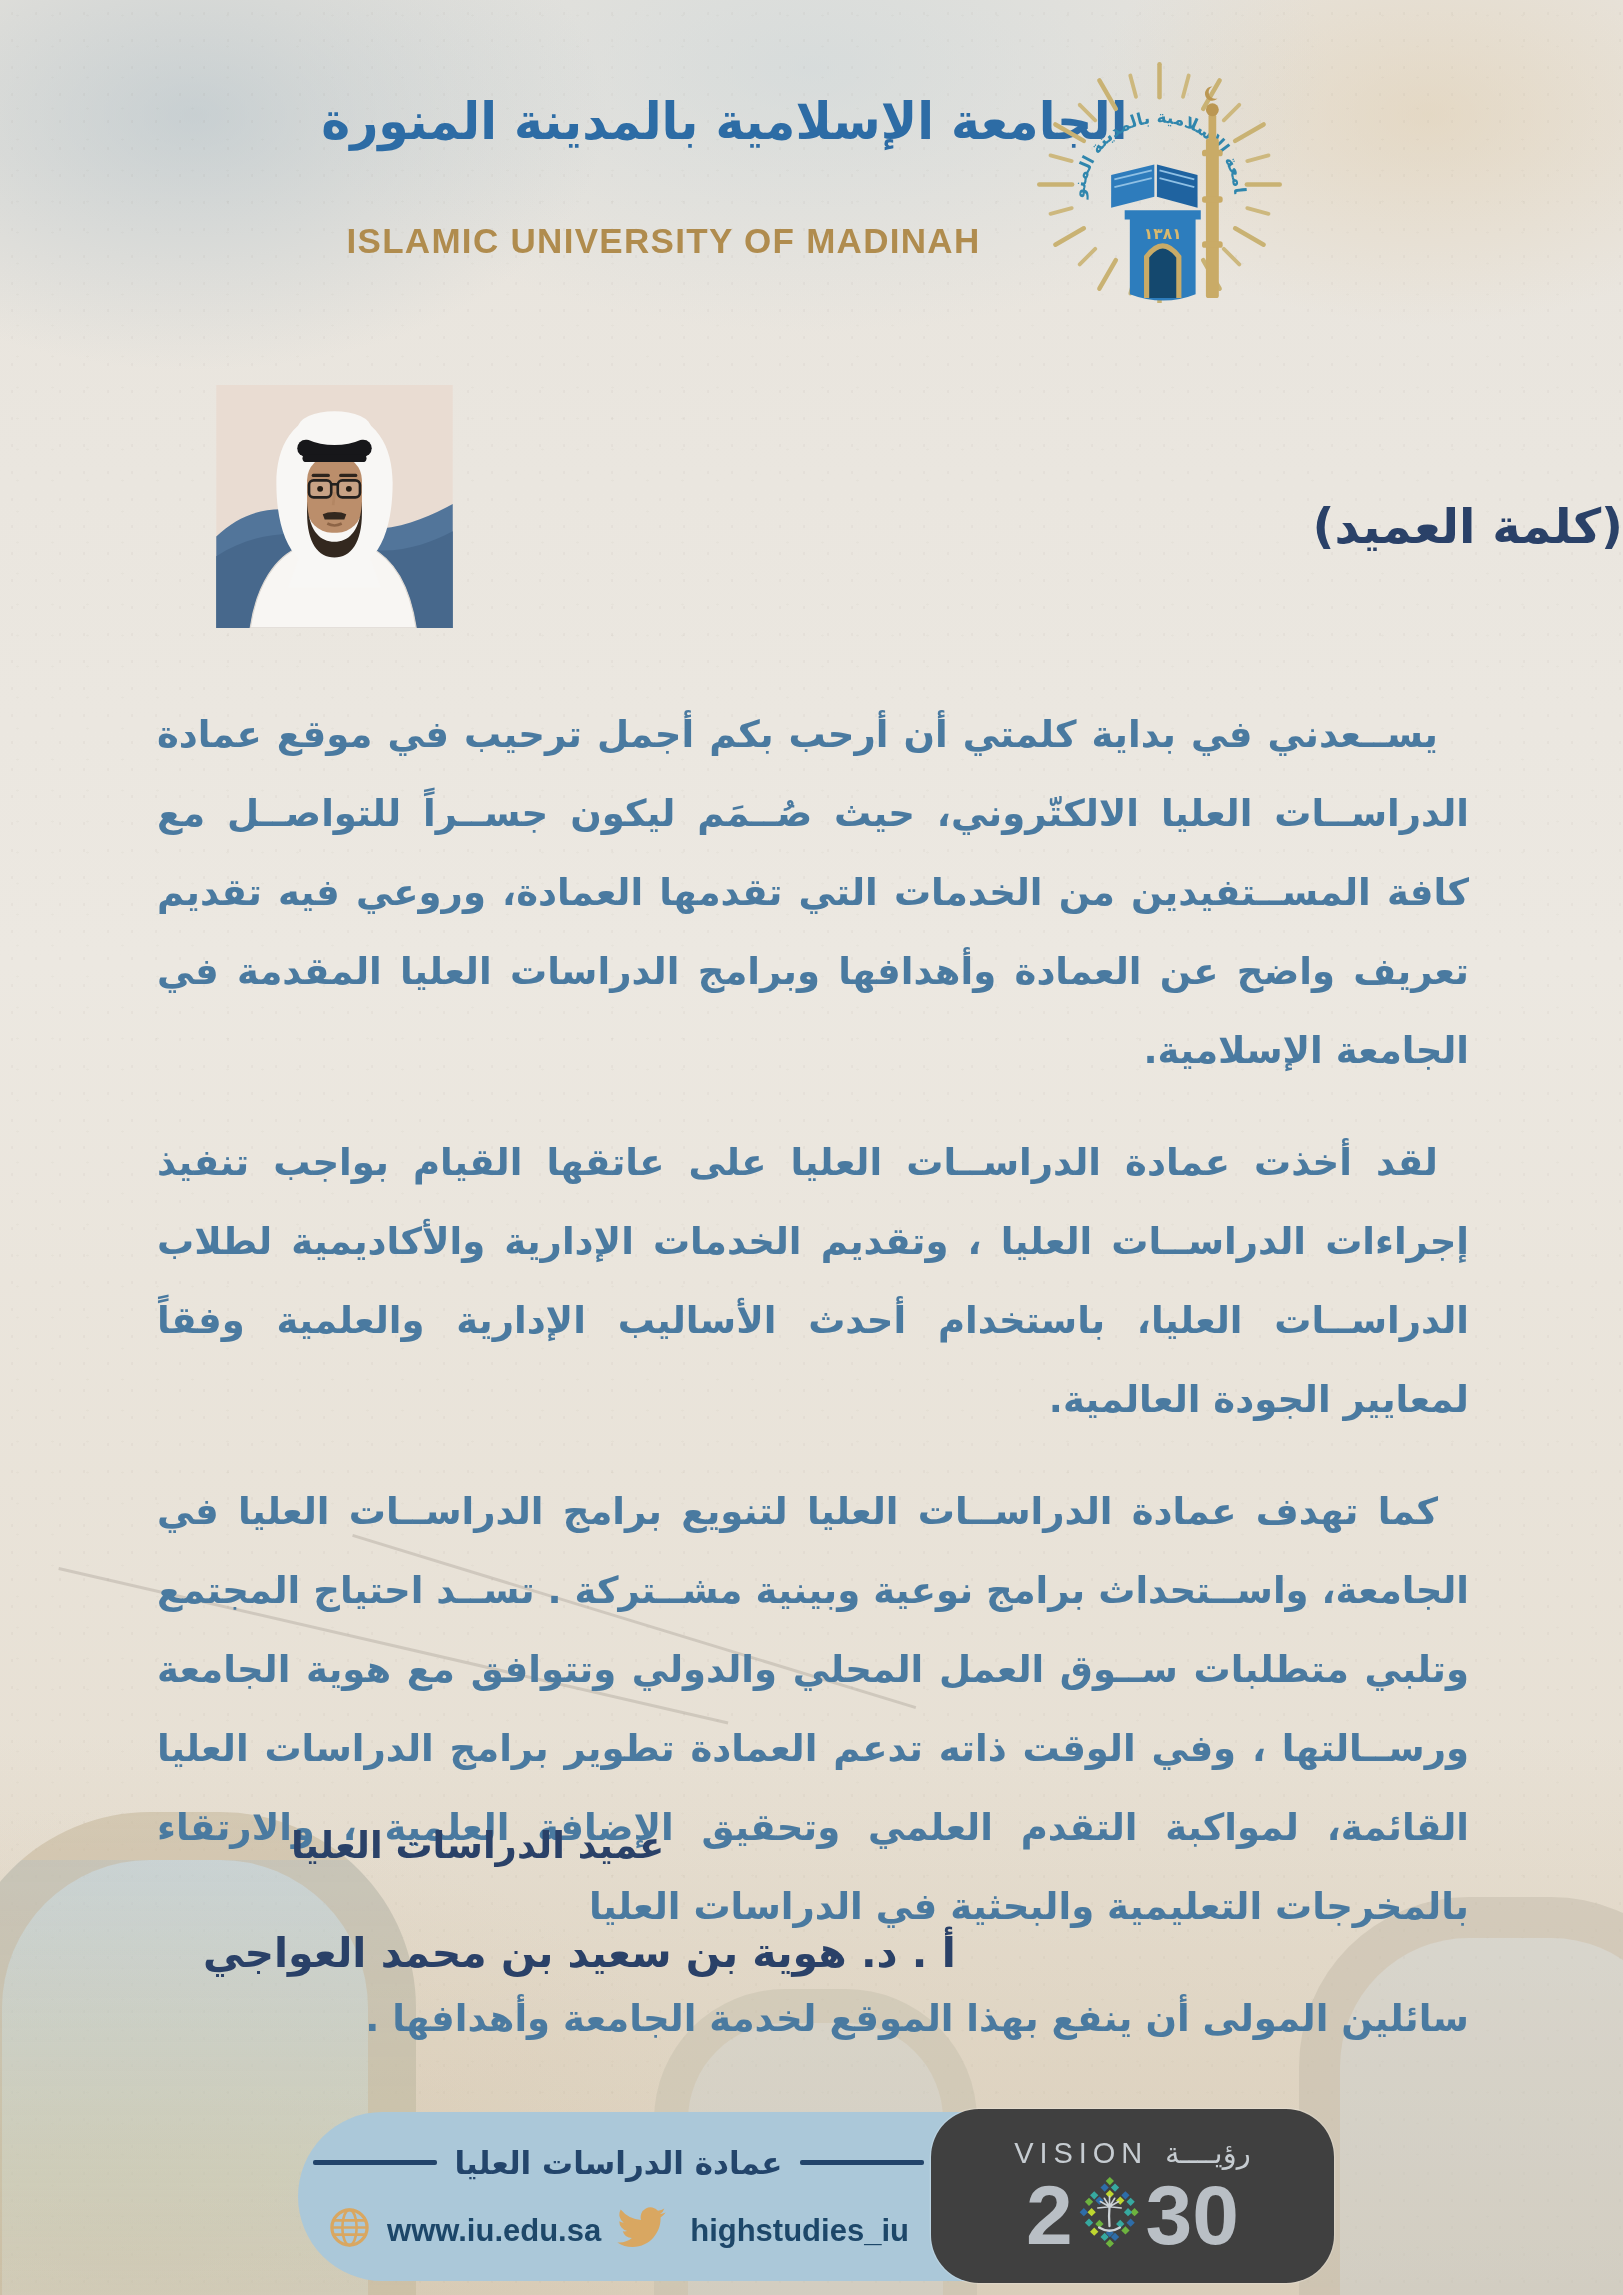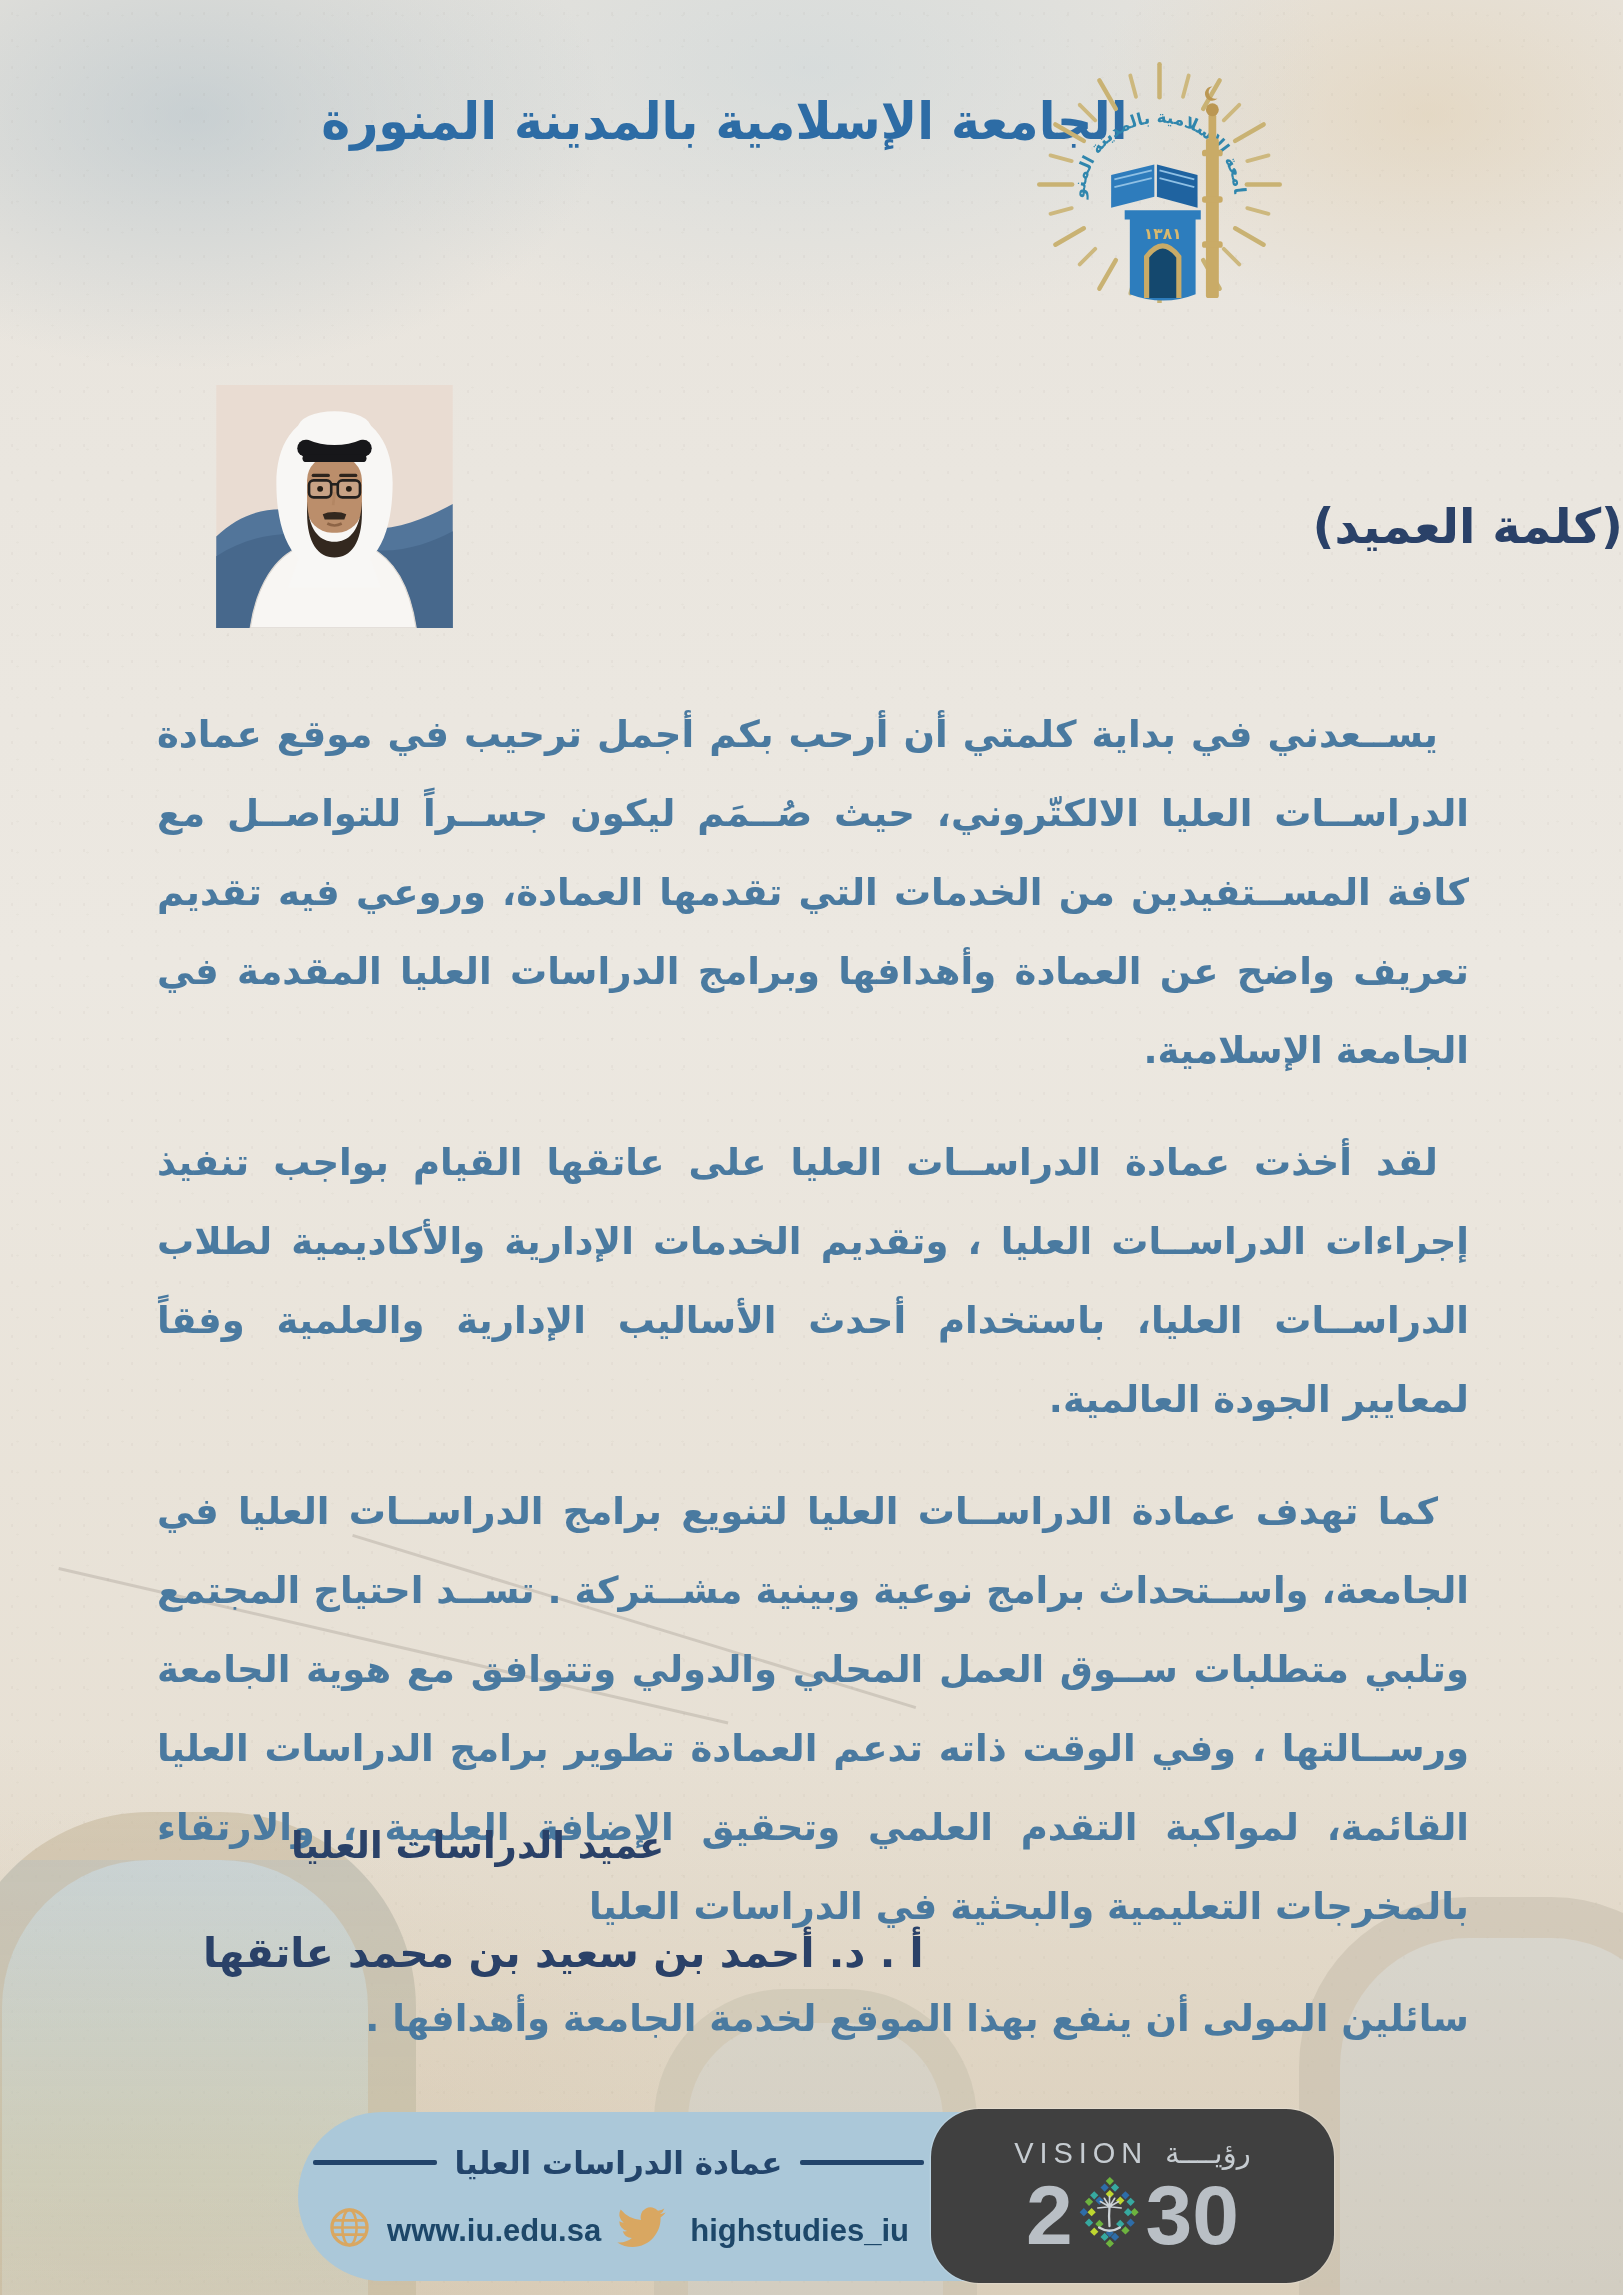--- a/index.html
+++ b/index.html
@@ -84,20 +84,21 @@
 <div class="page">
 
   <div class="bottom-wash"></div>
   <div class="cable cable-1"></div>
   <div class="cable cable-2"></div>
   <div class="arch arch-a"></div>
   <div class="arch arch-b"></div>
   <div class="arch arch-c"></div>
 
   <div class="logo-ar">الجامعة الإسلامية بالمدينة المنورة</div>
+  <div class="logo-en">ISLAMIC UNIVERSITY OF MADINAH</div>
 
   <svg class="emblem" width="245" height="262" viewBox="0 0 380 405" xmlns="http://www.w3.org/2000/svg" xmlns:xlink="http://www.w3.org/1999/xlink">
     <defs>
       <rect id="rayL" x="-3.5" y="-190" width="7" height="58" rx="3.5" fill="#c9b273"></rect>
       <rect id="rayS" x="-3" y="-178" width="6" height="40" rx="3" fill="#cdb87e"></rect>
       <path id="arcp" d="M 74,242 A 116,116 0 1 1 306,242" fill="none"></path>
     </defs>
     <g>
       <use href="#rayL" transform="translate(190,222) rotate(0)"></use>
         <use href="#rayS" transform="translate(190,222) rotate(15)"></use>
@@ -187,21 +188,21 @@
   <h1 class="heading">(كلمة العميد)</h1>
 
   <section class="letter">
     <p>يســعدني في بداية كلمتي أن أرحب بكم أجمل ترحيب في موقع عمادة الدراســات العليا الالكتّروني، حيث صُــمَم ليكون جســراً للتواصــل مع كافة المســتفيدين من الخدمات التي تقدمها العمادة، وروعي فيه تقديم تعريف واضح عن العمادة وأهدافها وبرامج الدراسات العليا المقدمة في الجامعة الإسلامية.</p>
     <p>لقد أخذت عمادة الدراســات العليا على عاتقها القيام بواجب تنفيذ إجراءات الدراســات العليا ، وتقديم الخدمات الإدارية والأكاديمية لطلاب الدراســات العليا، باستخدام أحدث الأساليب الإدارية والعلمية  وفقاً لمعايير الجودة العالمية.</p>
     <p>كما تهدف عمادة الدراســات العليا لتنويع برامج الدراســات العليا في الجامعة، واســتحداث برامج نوعية وبينية مشــتركة . تســد احتياج المجتمع وتلبي متطلبات ســوق العمل المحلي والدولي وتتوافق مع هوية الجامعة ورســالتها ، وفي الوقت ذاته تدعم العمادة تطوير برامج الدراسات العليا القائمة، لمواكبة التقدم العلمي وتحقيق الإضافة العلمية ، والارتقاء بالمخرجات التعليمية والبحثية في الدراسات العليا</p>
     <p class="closing">سائلين المولى أن ينفع بهذا الموقع لخدمة الجامعة وأهدافها .</p>
   </section>
 
   <div class="sig-title">عميد الدراسات العليا</div>
-  <div class="sig-name">أ . د. أحمد بن سعيد بن محمد عاتقها</div>
+  <div class="sig-name">أ . د. هوية بن سعيد بن محمد العواجي</div>
 
   <div class="footer-bar">
     <div class="bar-left">
       <div class="dept-row">
         <span class="dept-dash"></span>
         <span class="dept-label">عمادة الدراسات العليا</span>
         <span class="dept-dash"></span>
       </div>
       <div class="links-row">
         <svg width="43" height="43" viewBox="0 0 66 66">

